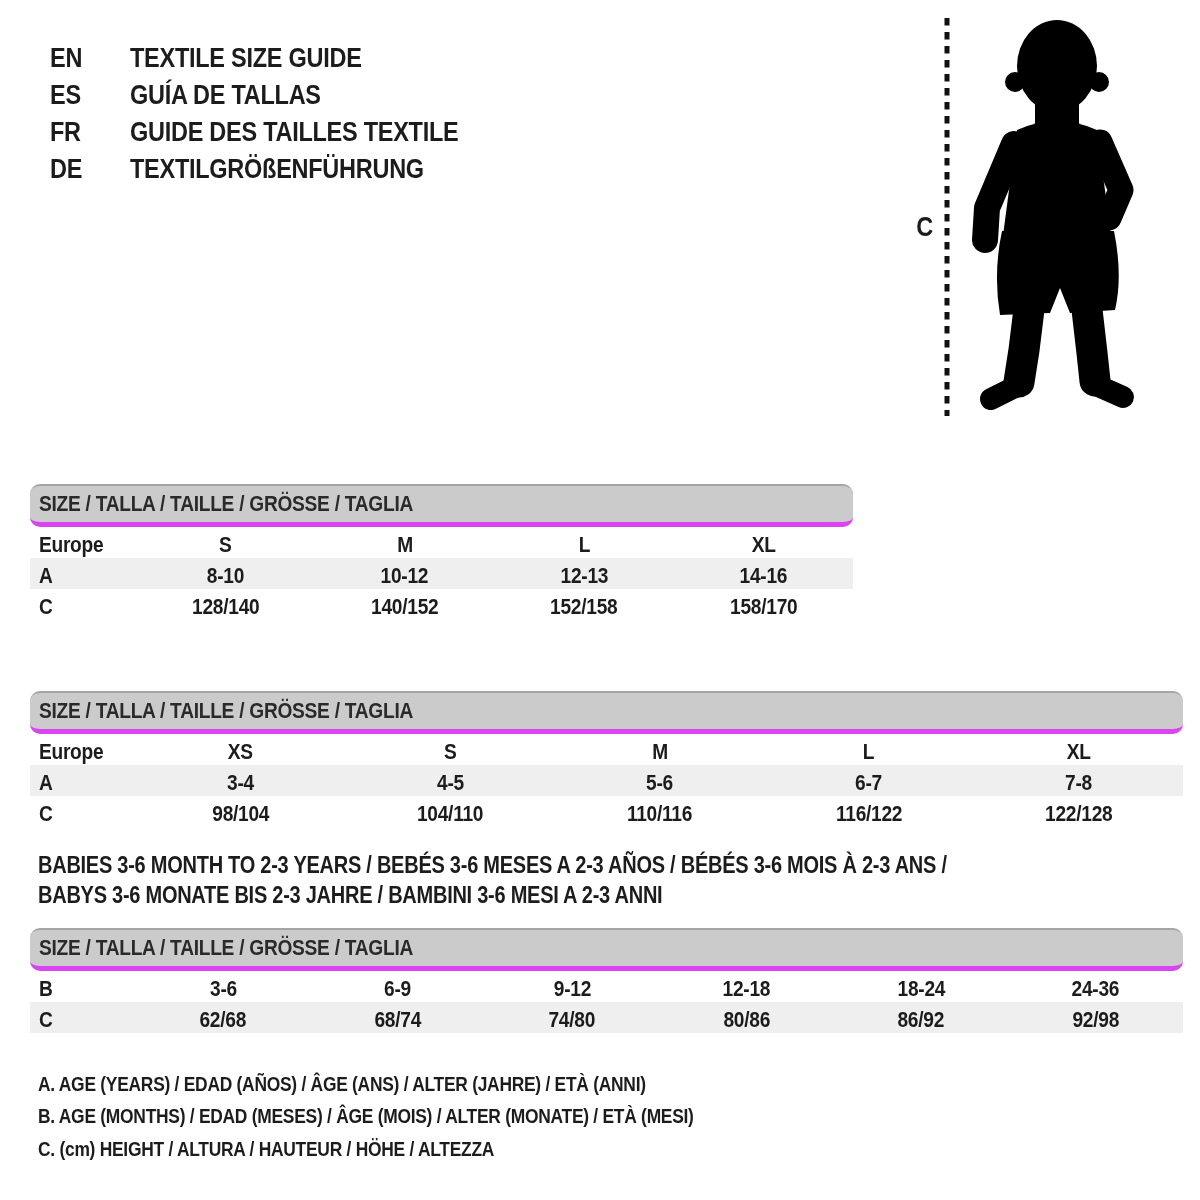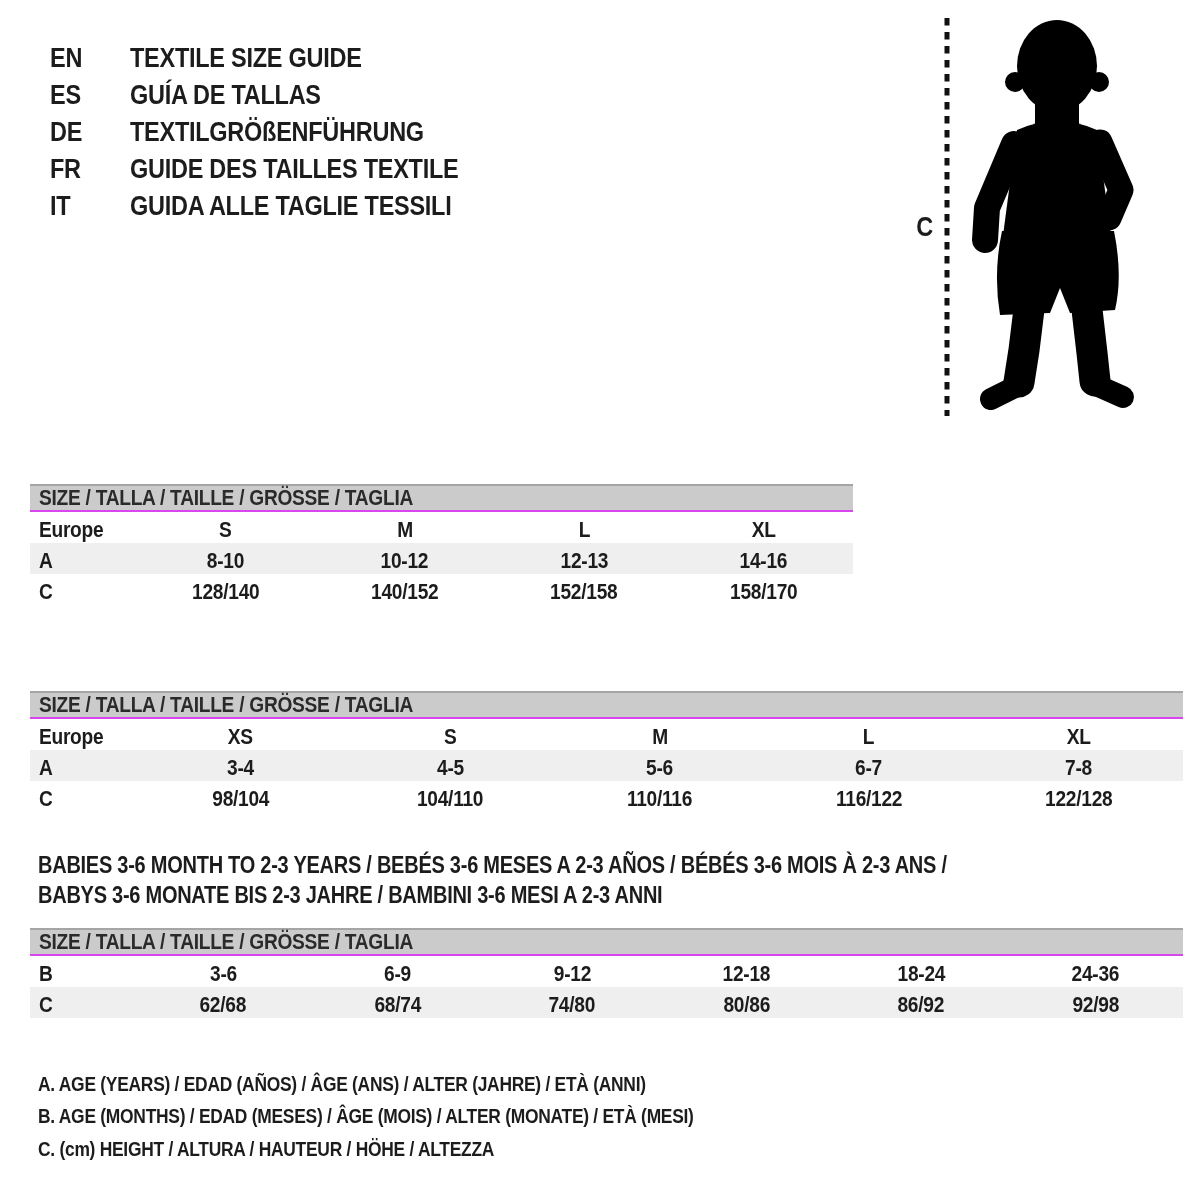--- a/index.html
+++ b/index.html
@@ -30,23 +30,23 @@
   #children-title { top:640px; }
   #babies-title   { top:850px; }
   #babies-title .tline { display:block; height:30px; line-height:30px; }
   .subsm { font-size:15px; position:relative; top:3px; letter-spacing:-0.3px; }
 
   
   .size-table { position:absolute; left:30px; }
   #junior-table   { top:484px; width:823px; }
   #children-table { top:691px; width:1153px; }
   #babies-table   { top:928px; width:1153px; }
-  .thead { height:28px; background:#cbcbcb; border-top:2px solid #a5a5a5;
-           border-bottom:2px solid #d946ef; box-sizing:border-box;
-           display:flex; align-items:center; padding-left:9px; font-size:22px; color:#2a2a2a; }
+  .thead { height:43px; background:#cbcbcb; border-top:2px solid #a5a5a5;
+           border-bottom:5px solid #d946ef; box-sizing:border-box;
+           display:flex; align-items:center; padding-left:9px; font-size:22px; color:#2a2a2a;border-radius:10px; }
   .trow  { display:flex; align-items:flex-end; height:31px; font-size:22px; }
   .trow.alt { background:#efefef; }
   .trow .lbl { width:106px; padding-left:9px; box-sizing:border-box; }
   .trow .cel { flex:1; text-align:center; }
 
   
   .notes { position:absolute; left:38px; top:1068px; font-size:20px; }
   .note  { height:32.5px; display:flex; align-items:center; }
 </style>
 </head>
@@ -57,30 +57,26 @@
   <div class="lang-block">
     <div class="lang-row">
       <span class="lang-code"><span class="cond">EN</span></span>
       <span class="cond">TEXTILE SIZE GUIDE</span>
     </div>
     <div class="lang-row">
       <span class="lang-code"><span class="cond">ES</span></span>
       <span class="cond">GUÍA DE TALLAS</span>
     </div>
     <div class="lang-row">
+      <span class="lang-code"><span class="cond">FR</span></span>
+      <span class="cond">GUIDE DES TAILLES TEXTILE</span>
+    </div>
+    <div class="lang-row">
       <span class="lang-code"><span class="cond">DE</span></span>
       <span class="cond">TEXTILGRÖßENFÜHRUNG</span>
-    </div>
-    <div class="lang-row">
-      <span class="lang-code"><span class="cond">FR</span></span>
-      <span class="cond">GUIDE DES TAILLES TEXTILE</span>
-    </div>
-    <div class="lang-row">
-      <span class="lang-code"><span class="cond">IT</span></span>
-      <span class="cond">GUIDA ALLE TAGLIE TESSILI</span>
     </div>
   </div>
 
   <span class="c-label">
       <span class="cond-c">C</span>
     </span>
 
   <svg class="dim-line" width="8" height="402">
     <line x1="4" y1="2" x2="4" y2="400" stroke="#111" stroke-width="5" stroke-dasharray="7.5 6.5"></line>
   </svg>

